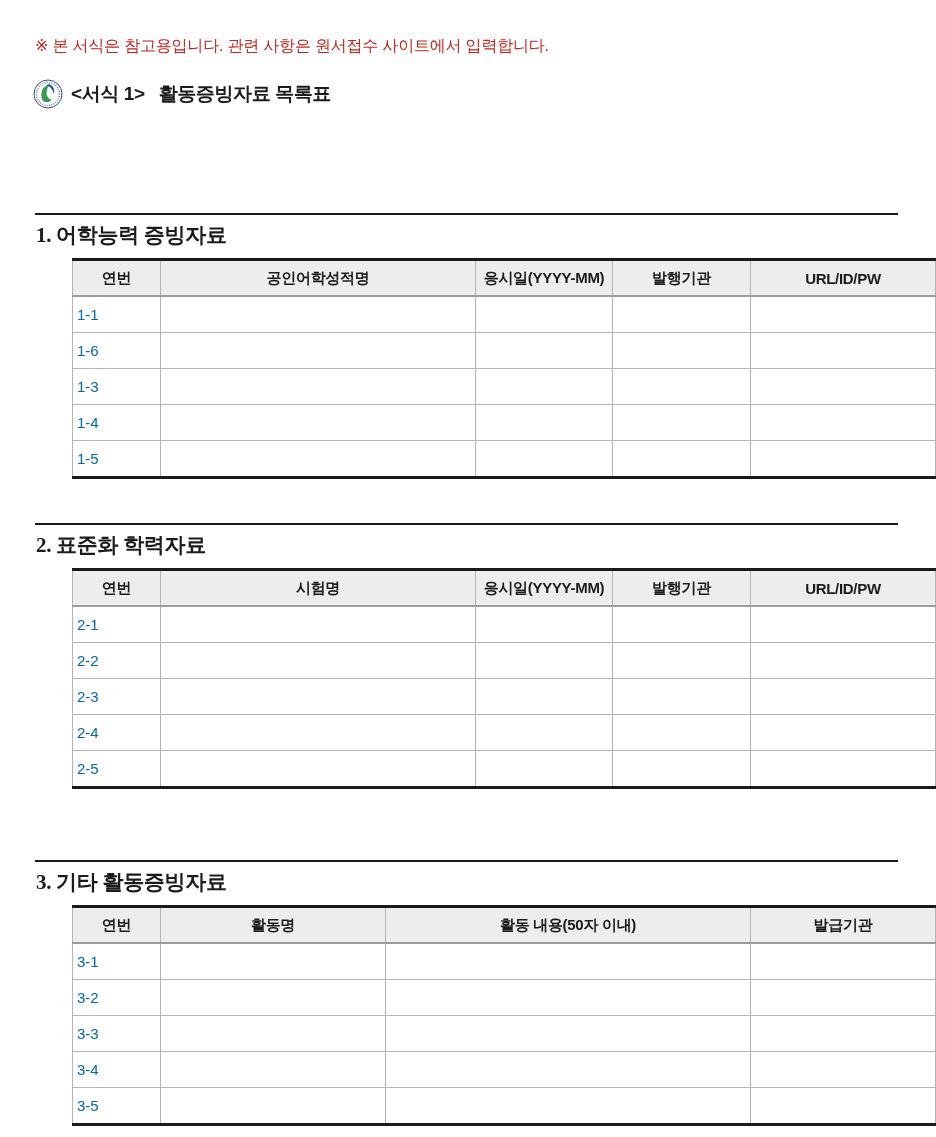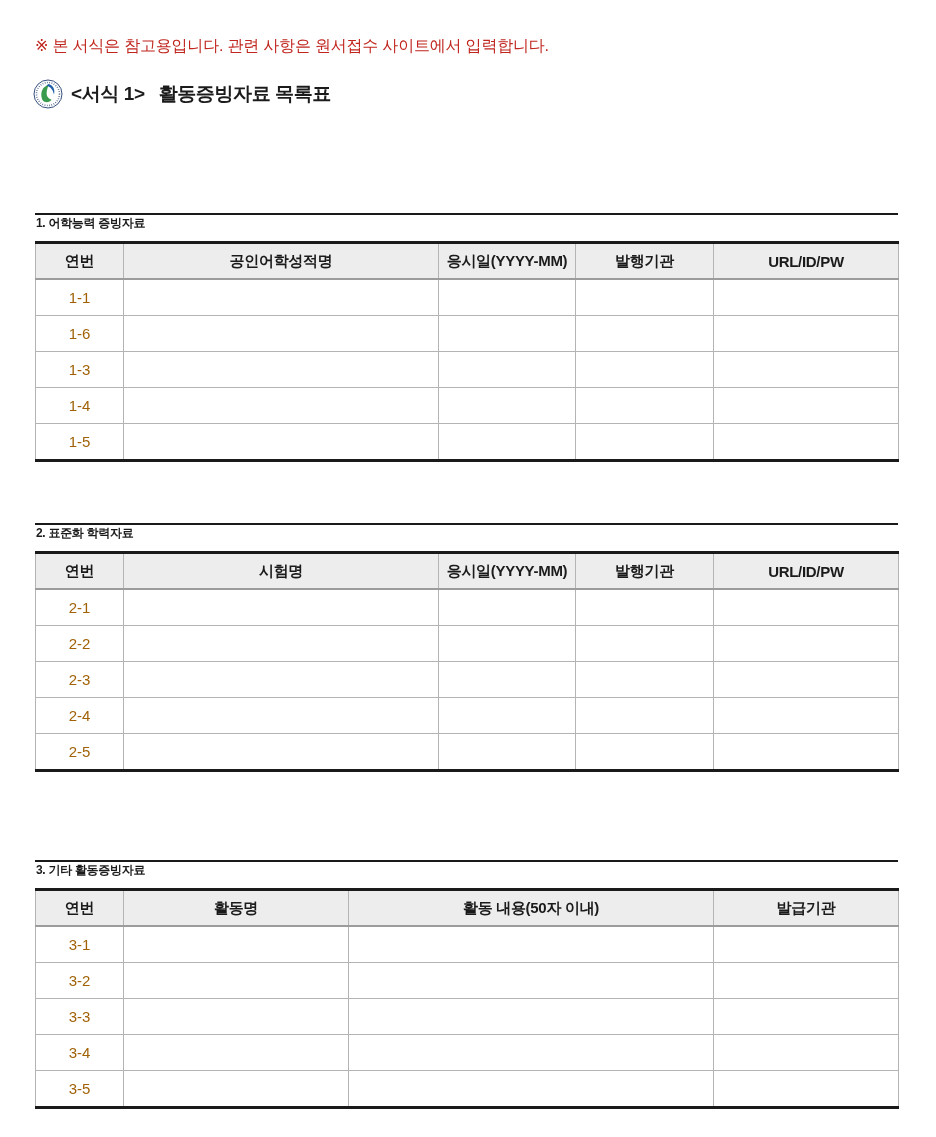--- a/index.html
+++ b/index.html
@@ -31,50 +31,51 @@
   }
   .logo{width:30px;height:30px;display:inline-block;flex:0 0 auto;}
   .doc-title-wrap{font-size:19px;letter-spacing:-0.4px;white-space:nowrap;}
   .form-tag{font-weight:700;}
   .doc-title{font-weight:600;margin-left:14px;}
   .form-section{
     position:absolute;left:35px;width:863px;
     border-top:2px solid var(--rule);
   }
   .section-title{
-    font-size:12px;font-weight:700;
-    padding:0 0 9px 1px;
+    font-size:21px;font-weight:700;
+    padding:6px 0 9px 1px;
     letter-spacing:-0.3px;
+    font-family:Liberation Serif, serif;
   }
   table.form-table{
     width:863px;
     border-collapse:collapse;
     table-layout:fixed;
     border-top:3px solid var(--rule);
     border-bottom:3px solid var(--rule);
+    margin-left:37px;
   }
   table.form-table th{
     background:var(--header-bg);
     font-size:15px;font-weight:700;
     height:34px;
     border:1px solid var(--grid);
     border-bottom:2px solid #9c9c9c;
     letter-spacing:-0.3px;
     text-align:center;
     padding:0 2px;
   }
   table.form-table td{
     height:35px;
     border:1px solid var(--grid);
     font-size:15px;
     padding:0 4px;
   }
   table.form-table td.row-label{
-    text-align:center;
-    color:#a16207;
+    color:#0369a1;
     letter-spacing:0;
   }
 </style>
 </head>
 <body>
 
 <div class="page">
 
   <div class="notice">※ 본 서식은 참고용입니다. 관련 사항은 원서접수 사이트에서 입력합니다.</div>
 

